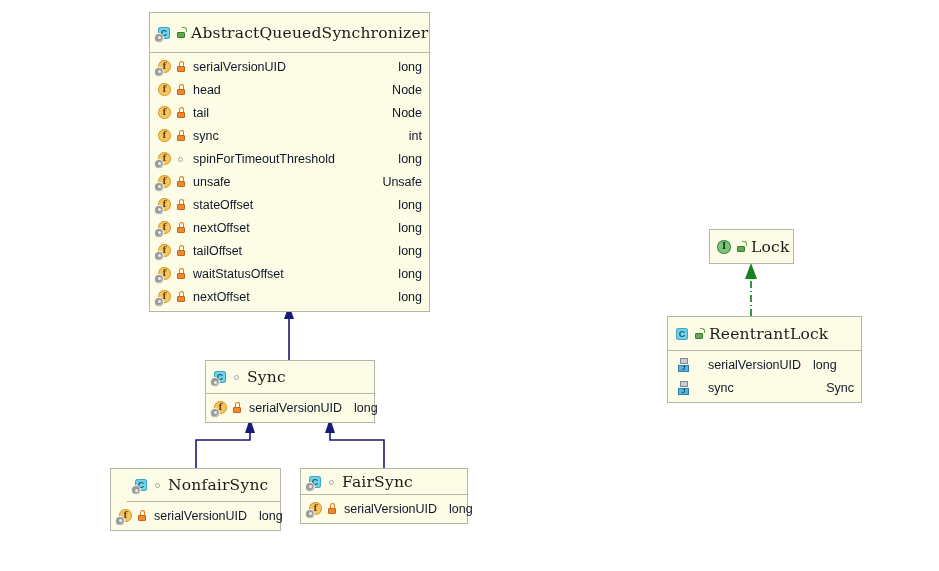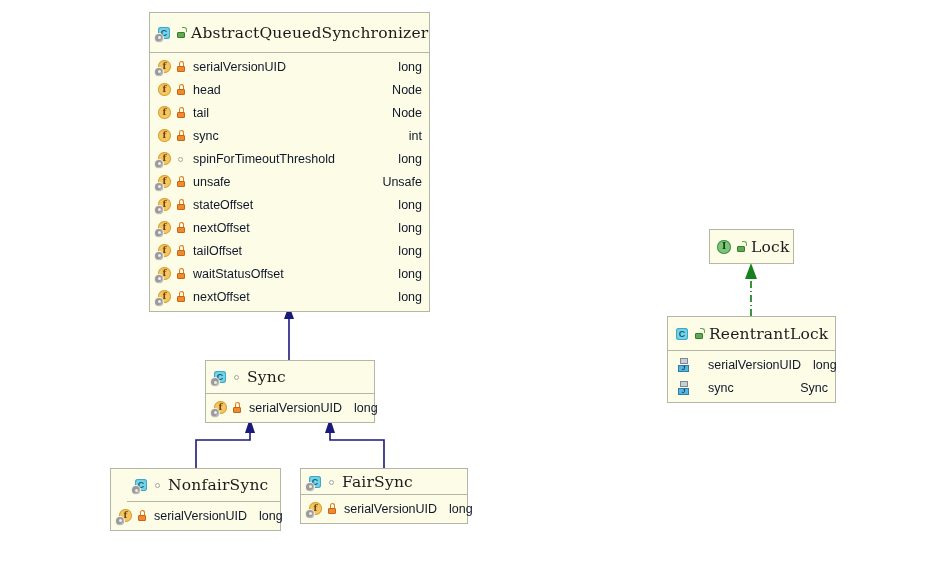--- a/index.html
+++ b/index.html
@@ -422,21 +422,21 @@
   </div>
 
   <div class="umlbox noborderline" style="left:709px; top:229px; width:85px; height:35px;">
     <div class="header" style="height:33px;">
       <span class="ico ico-iface"></span>
       <span class="vis vis-public"></span>
       <span class="cname">Lock</span>
     </div>
   </div>
 
-  <div class="umlbox" style="left:667px; top:316px; width:169px;">
+  <div class="umlbox" style="left:667px; top:316px; width:195px;">
     <div class="header" style="height:34px;">
       <span class="ico ico-class"></span>
       <span class="vis vis-public"></span>
       <span class="cname">ReentrantLock</span>
     </div>
     <div class="members">
       <div class="mrow tight" style="padding-left:9px;">
         <span class="ico ico-jfield">
           <i class="blk-top"></i>
             <i class="blk-bot"></i>

